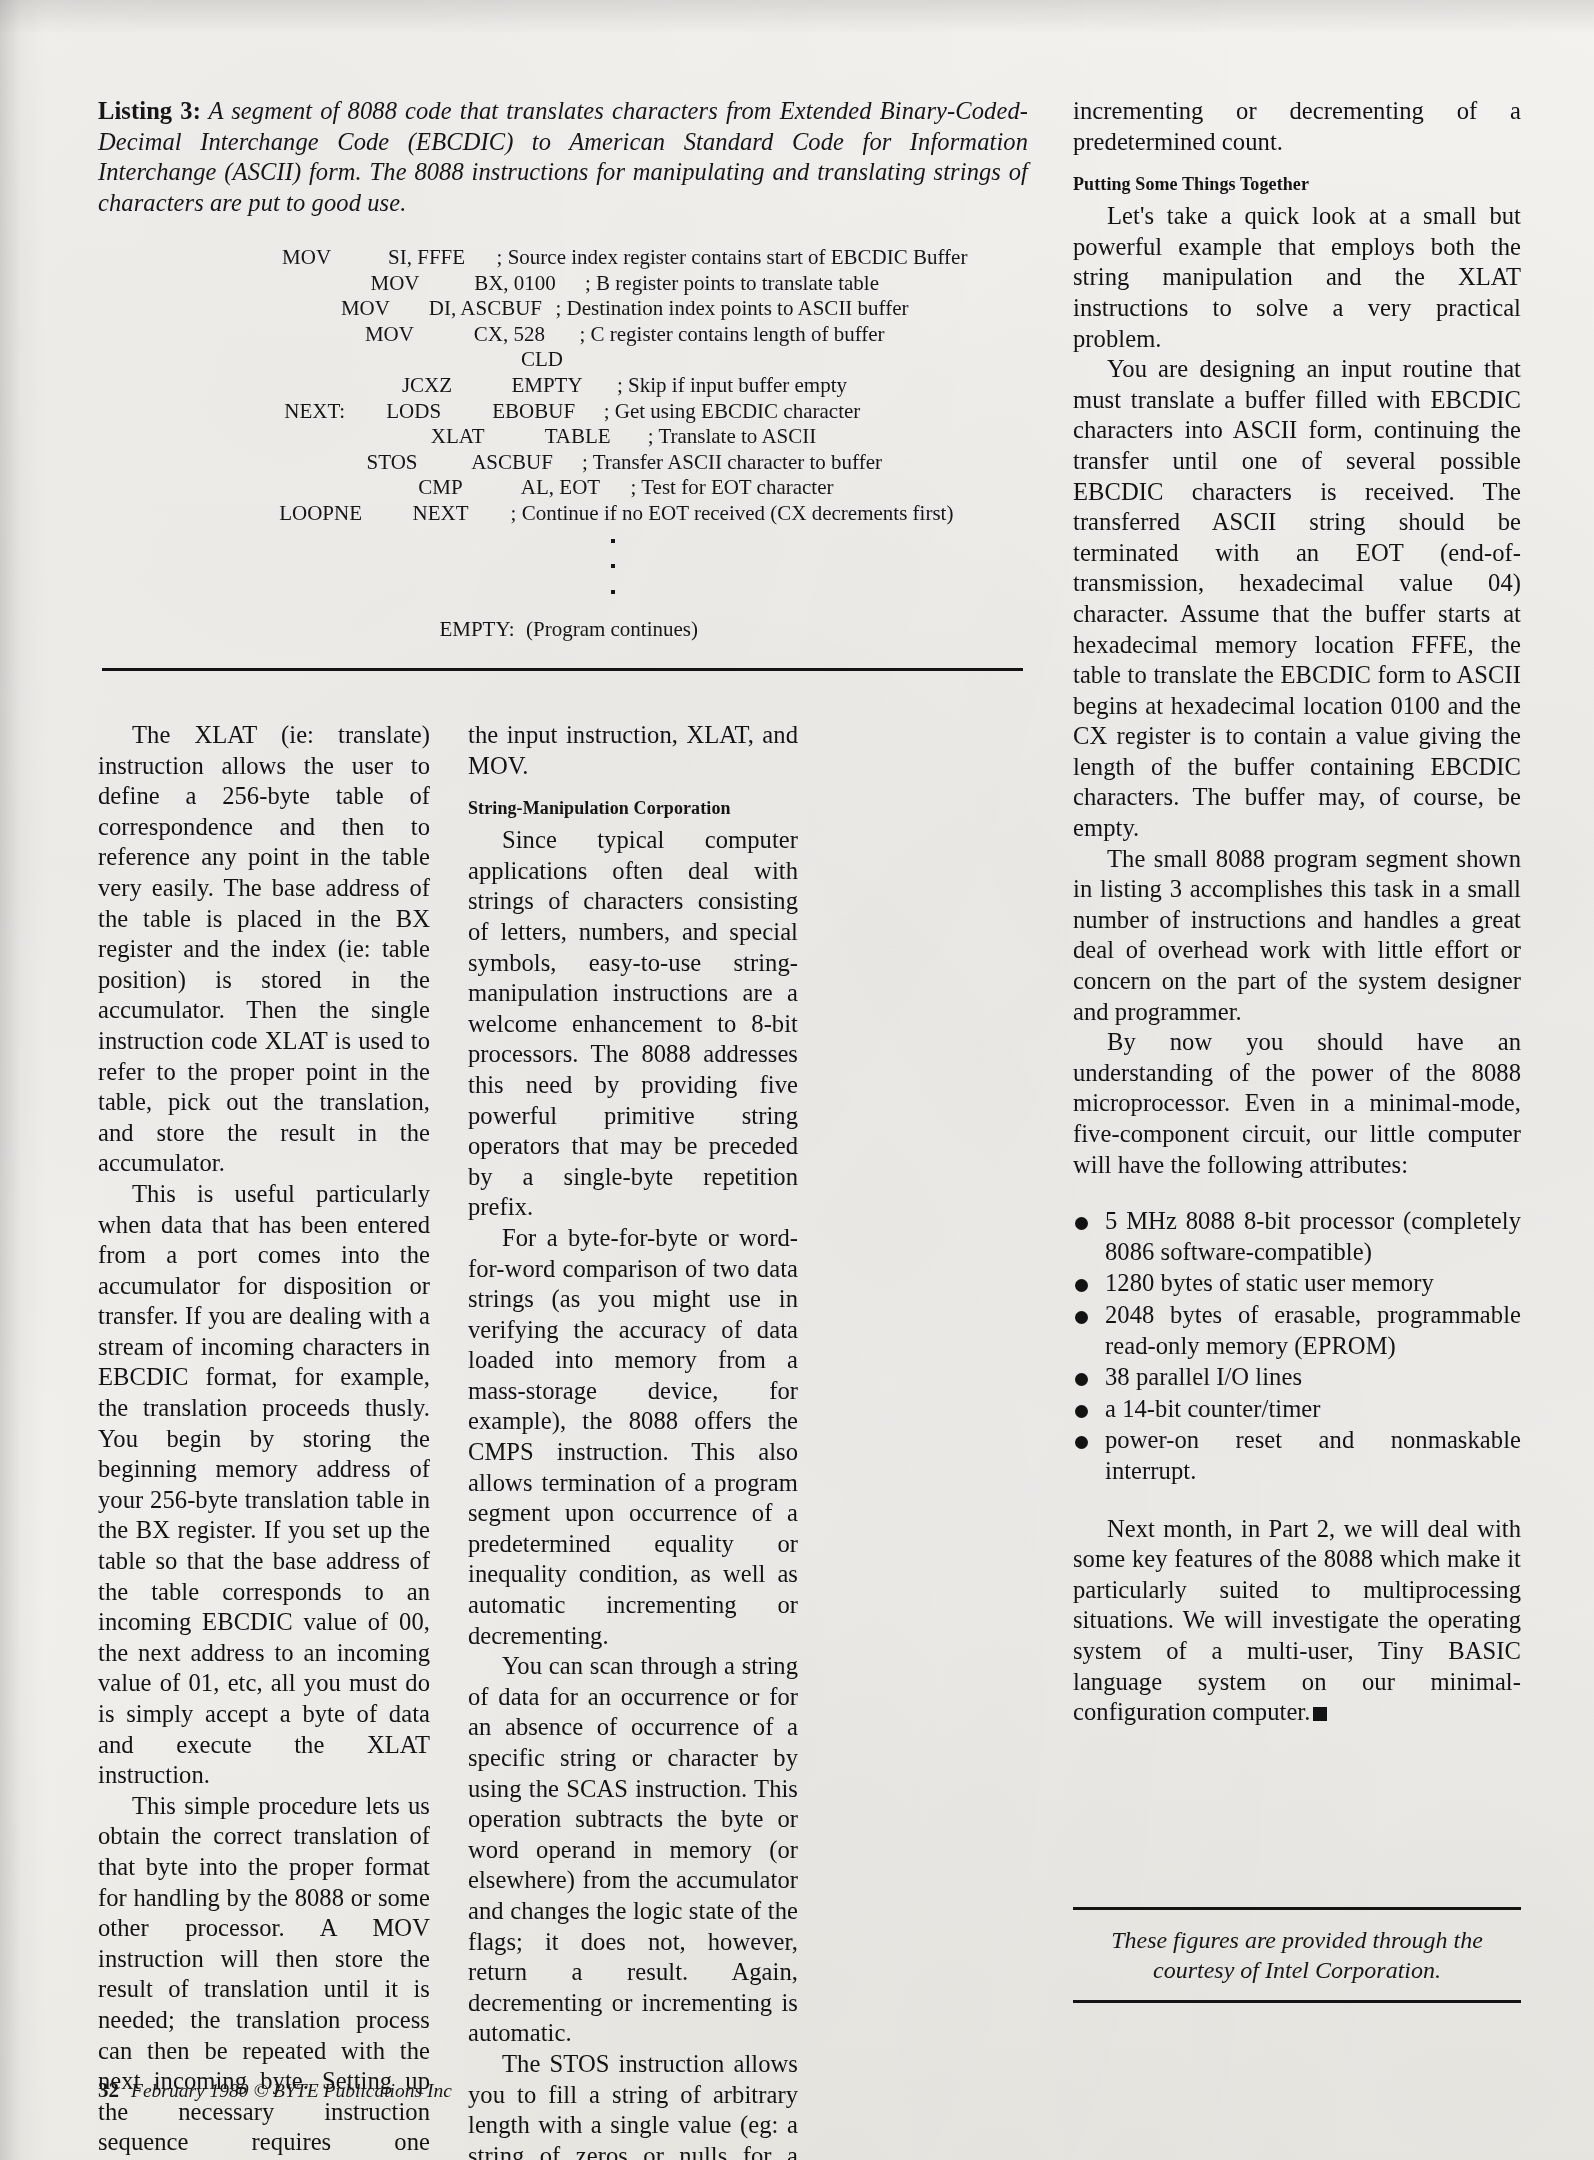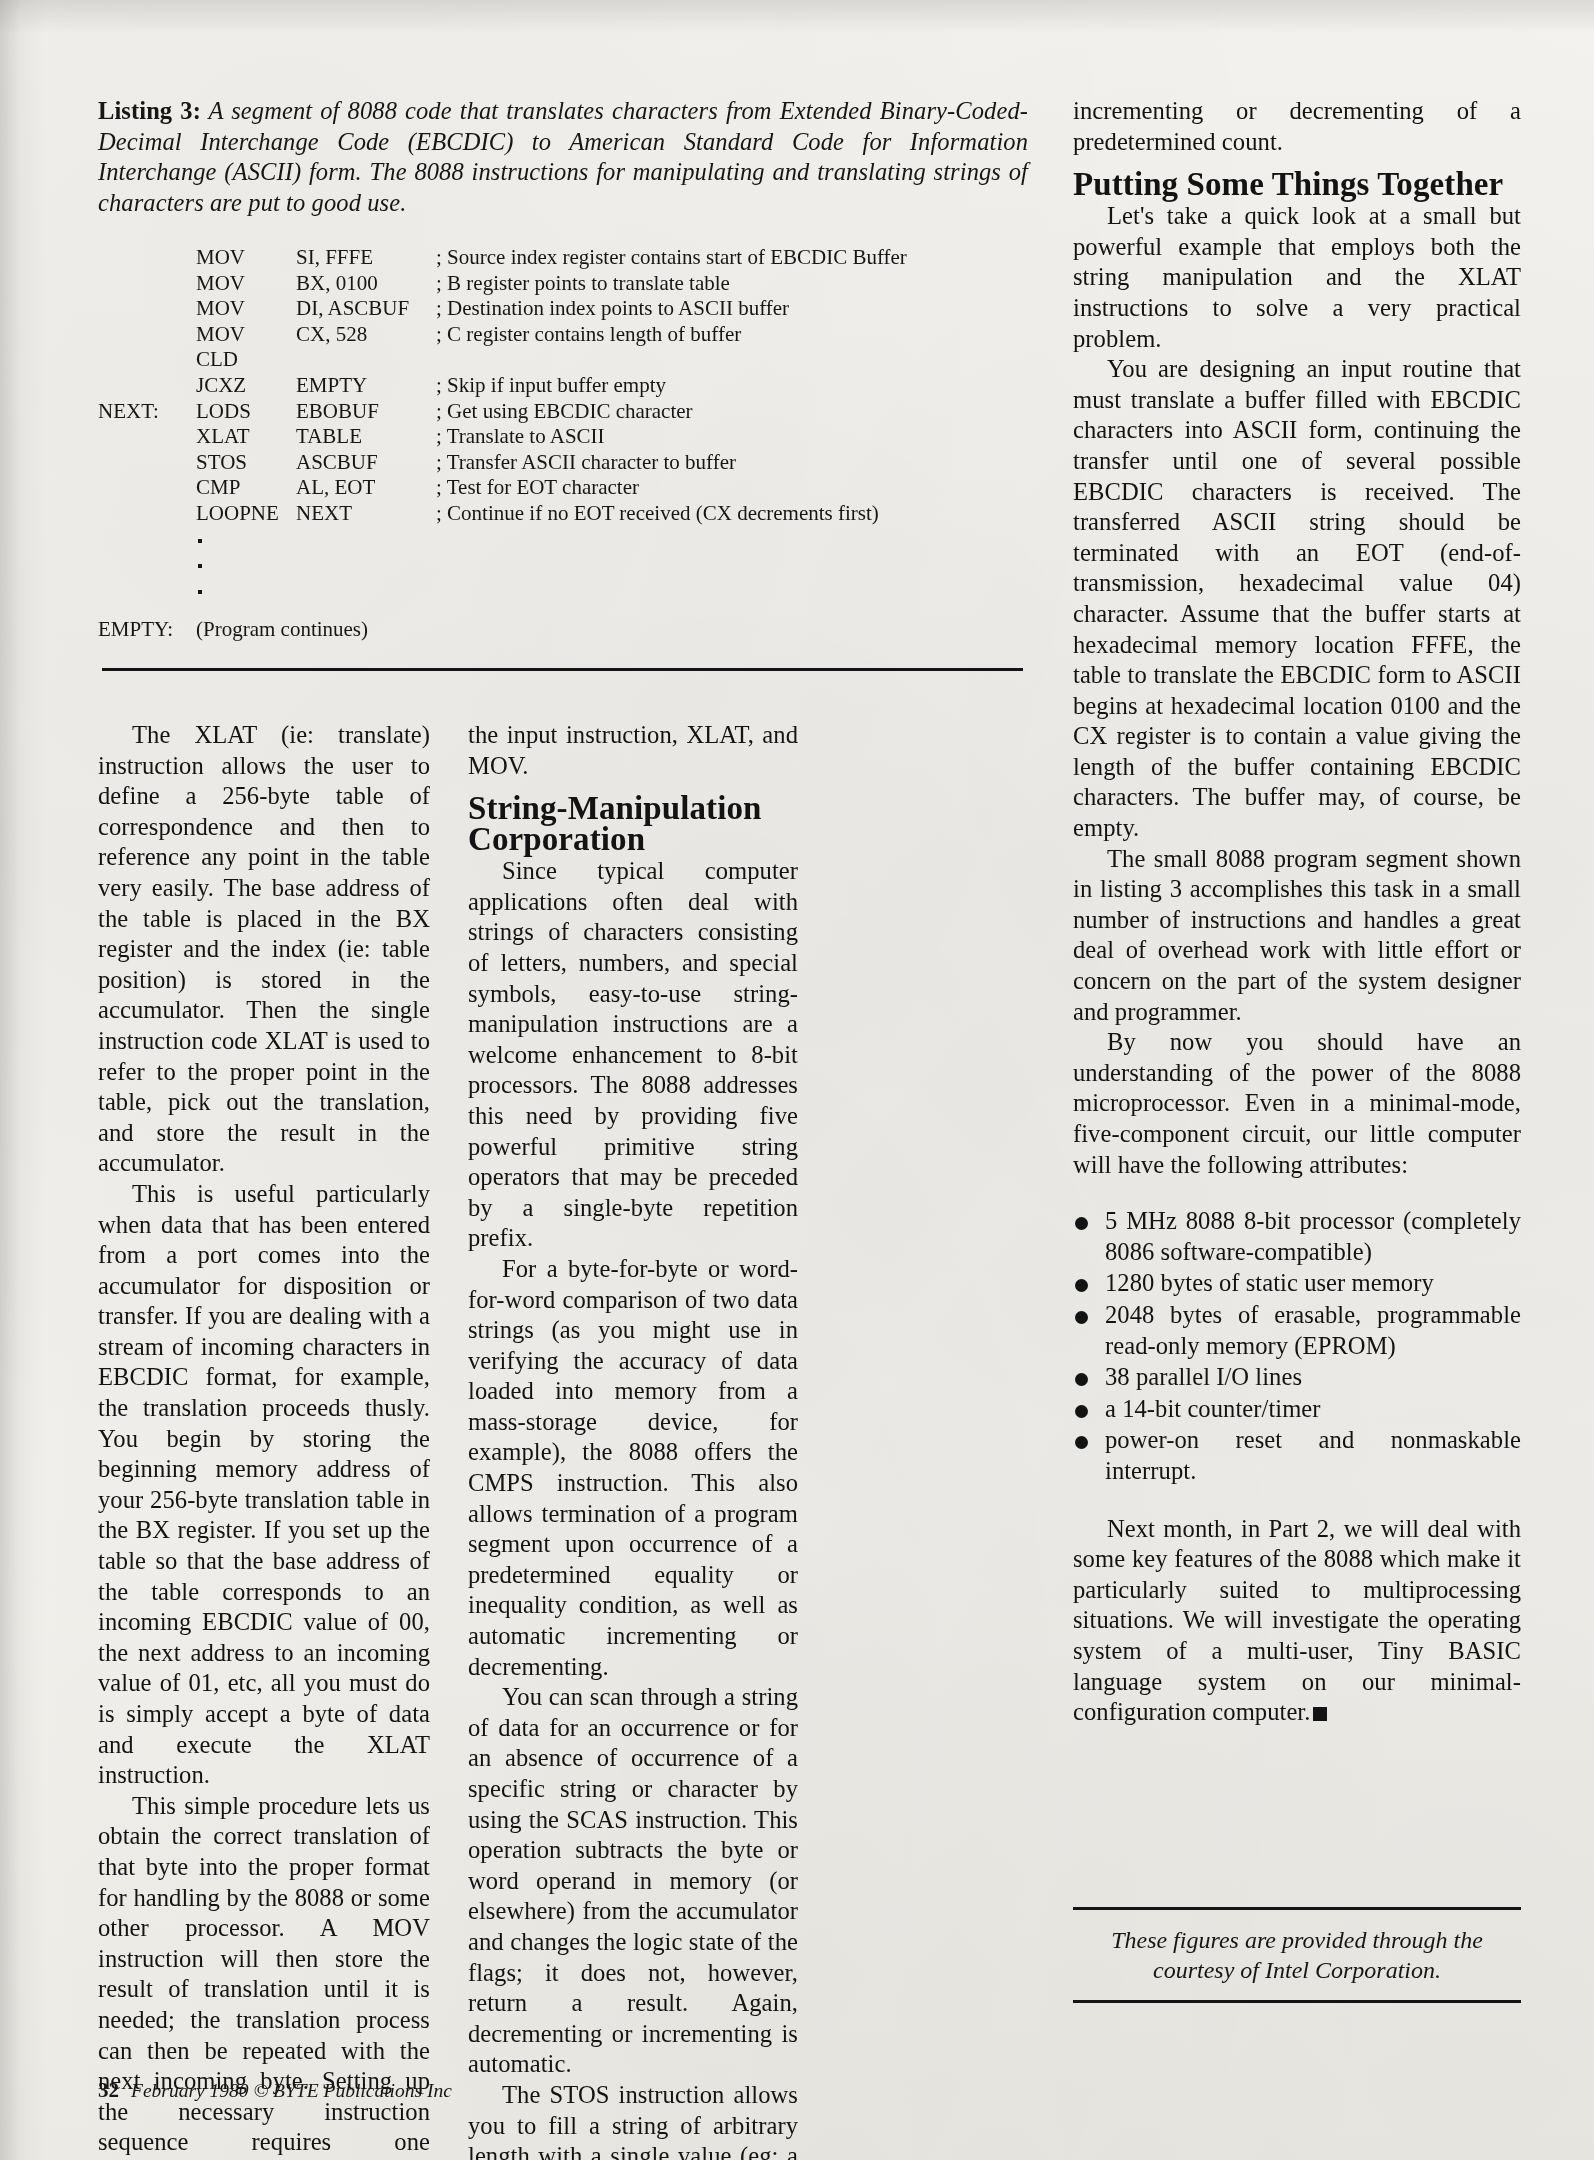--- a/index.html
+++ b/index.html
@@ -65,21 +65,21 @@
   .listing {
     position: absolute;
     left: 98px;
     top: 245px;
     width: 930px;
     font-family: "Liberation Serif", serif;
     font-size: 21px;
     line-height: 25.6px;
     white-space: nowrap;
   }
-  .crow { display: block; height: 25.6px; }
+  .crow { display: block; height: 25.6px; text-align: center; }
   .c-label { display: inline-block; width: 98px; }
   .c-op    { display: inline-block; width: 100px; }
   .c-arg   { display: inline-block; width: 140px; }
   .c-cmt   { display: inline-block; }
   .crow.dotline { height: 25.6px; }
   .crow.dotline .c-op { letter-spacing: 0; }
   .dot {
     display: inline-block;
     width: 4px; height: 4px;
     background: #161616;
@@ -123,21 +123,21 @@
     line-height: 30.6px;
     text-align: justify;
     text-justify: inter-word;
     letter-spacing: 0.05px;
     color: #131313;
   }
   .col p { margin: 0; text-indent: 34px; }
   .col p.noindent { text-indent: 0; }
   .col h2 {
     margin: 12px 0 1px 0;
-    font-size: 33px;
+    font-size: 18px;
     line-height: 31px;
     font-weight: bold;
     text-align: left;
     letter-spacing: 0.1px;
   }
 
   #col-left  { left: 98px;  top: 720px;  width: 332px; }
   #col-mid   { left: 468px; top: 720px;  width: 330px; }
   #col-right { left: 1073px; top: 96px;  width: 448px; }
 

